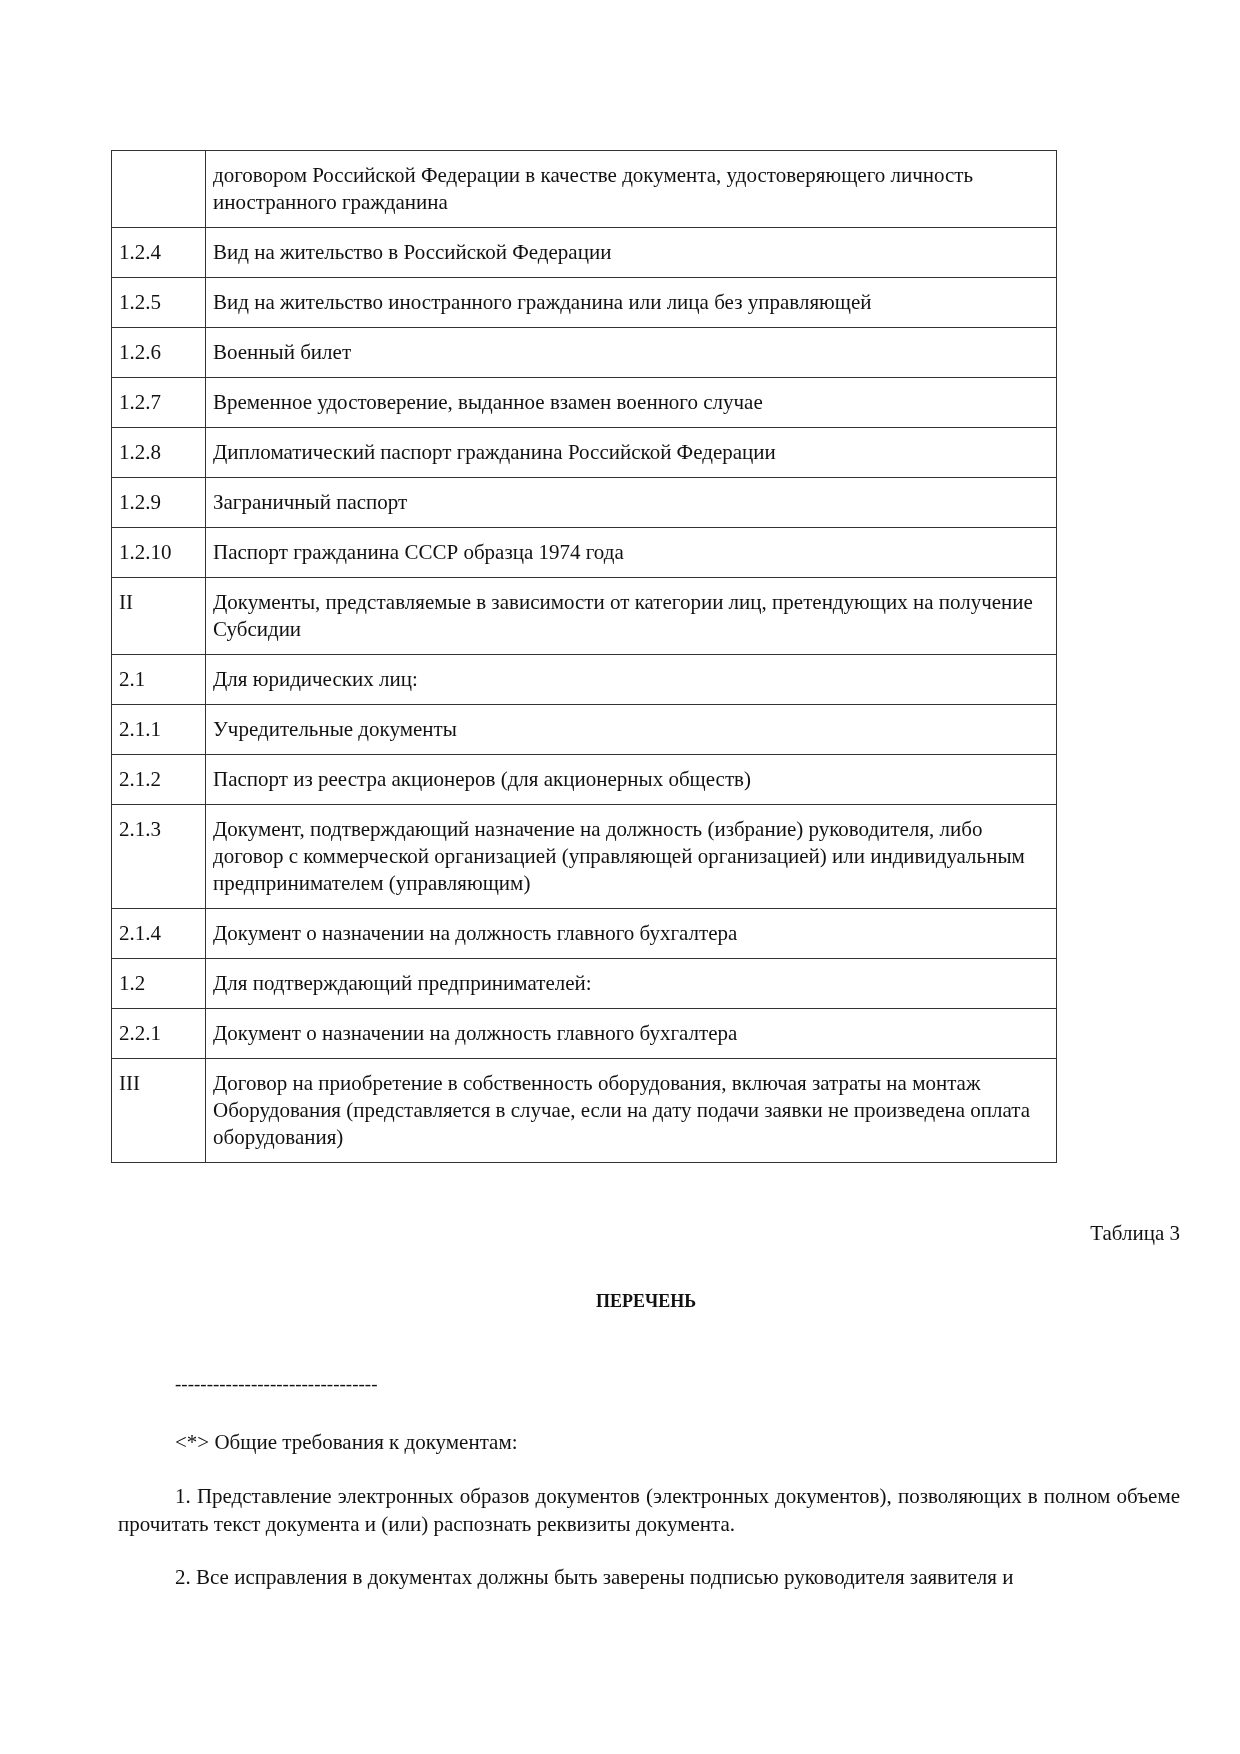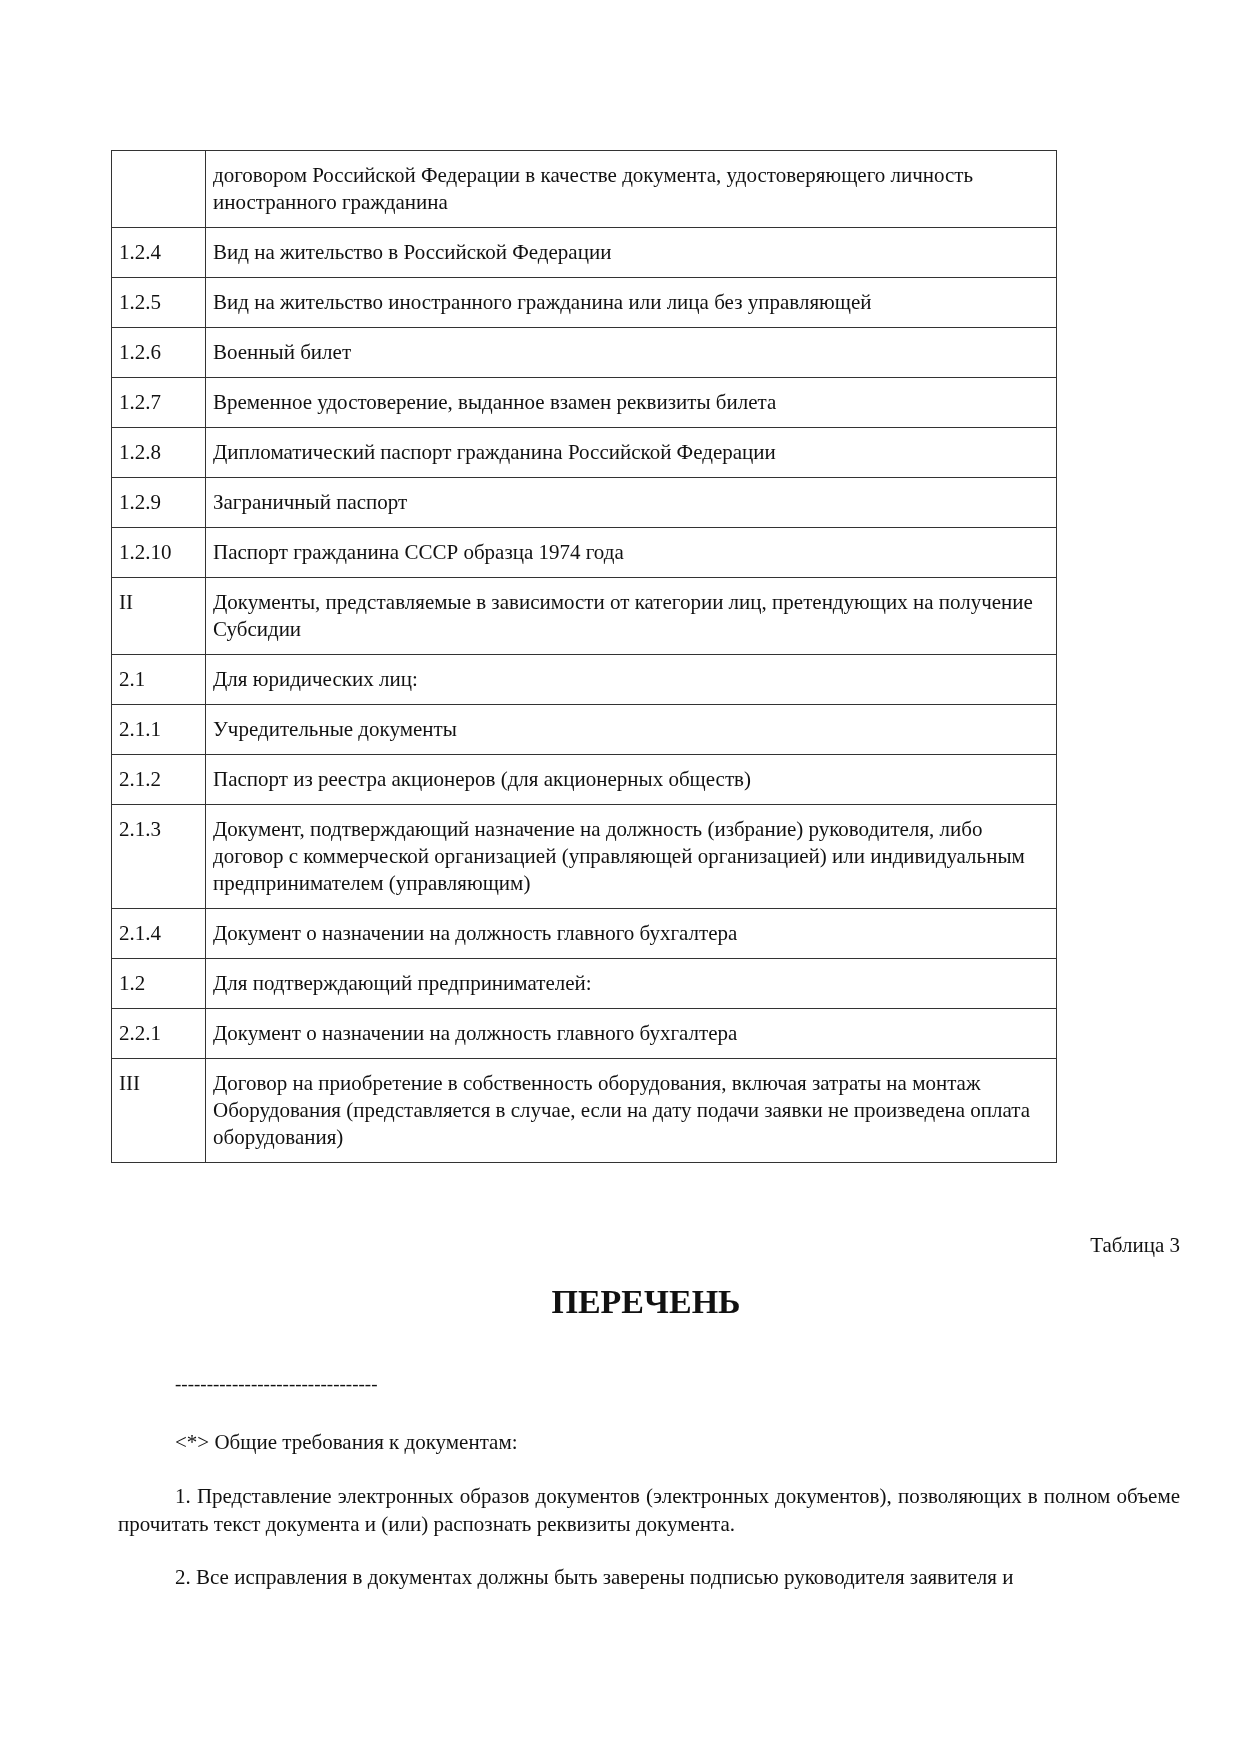--- a/index.html
+++ b/index.html
@@ -36,30 +36,29 @@
   }
   table.doc-table td.num {
     width: 80px;
   }
   .table-label {
     position: absolute;
     top: 1220px;
     right: 60px;
     font-size: 21px;
     line-height: 27px;
-    margin-top: 12px;
   }
   .title {
     position: absolute;
     left: 111px;
     width: 1070px;
     top: 1285px;
     text-align: center;
     font-weight: bold;
-    font-size: 34px;
+    font-size: 18px;
     line-height: 33px;
   }
   .separator {
     position: absolute;
     left: 175px;
     top: 1372px;
     font-size: 19px;
     line-height: 24px;
     letter-spacing: 0px;
   }
@@ -94,21 +93,21 @@
       <tr>
         <td class="num">1.2.5</td>
         <td>Вид на жительство иностранного гражданина или лица без управляющей</td>
       </tr>
       <tr>
         <td class="num">1.2.6</td>
         <td>Военный билет</td>
       </tr>
       <tr>
         <td class="num">1.2.7</td>
-        <td>Временное удостоверение, выданное взамен реквизиты билета</td>
+        <td>Временное удостоверение, выданное взамен военного случае</td>
       </tr>
       <tr>
         <td class="num">1.2.8</td>
         <td>Дипломатический паспорт гражданина Российской Федерации</td>
       </tr>
       <tr>
         <td class="num">1.2.9</td>
         <td>Заграничный паспорт</td>
       </tr>
       <tr>

